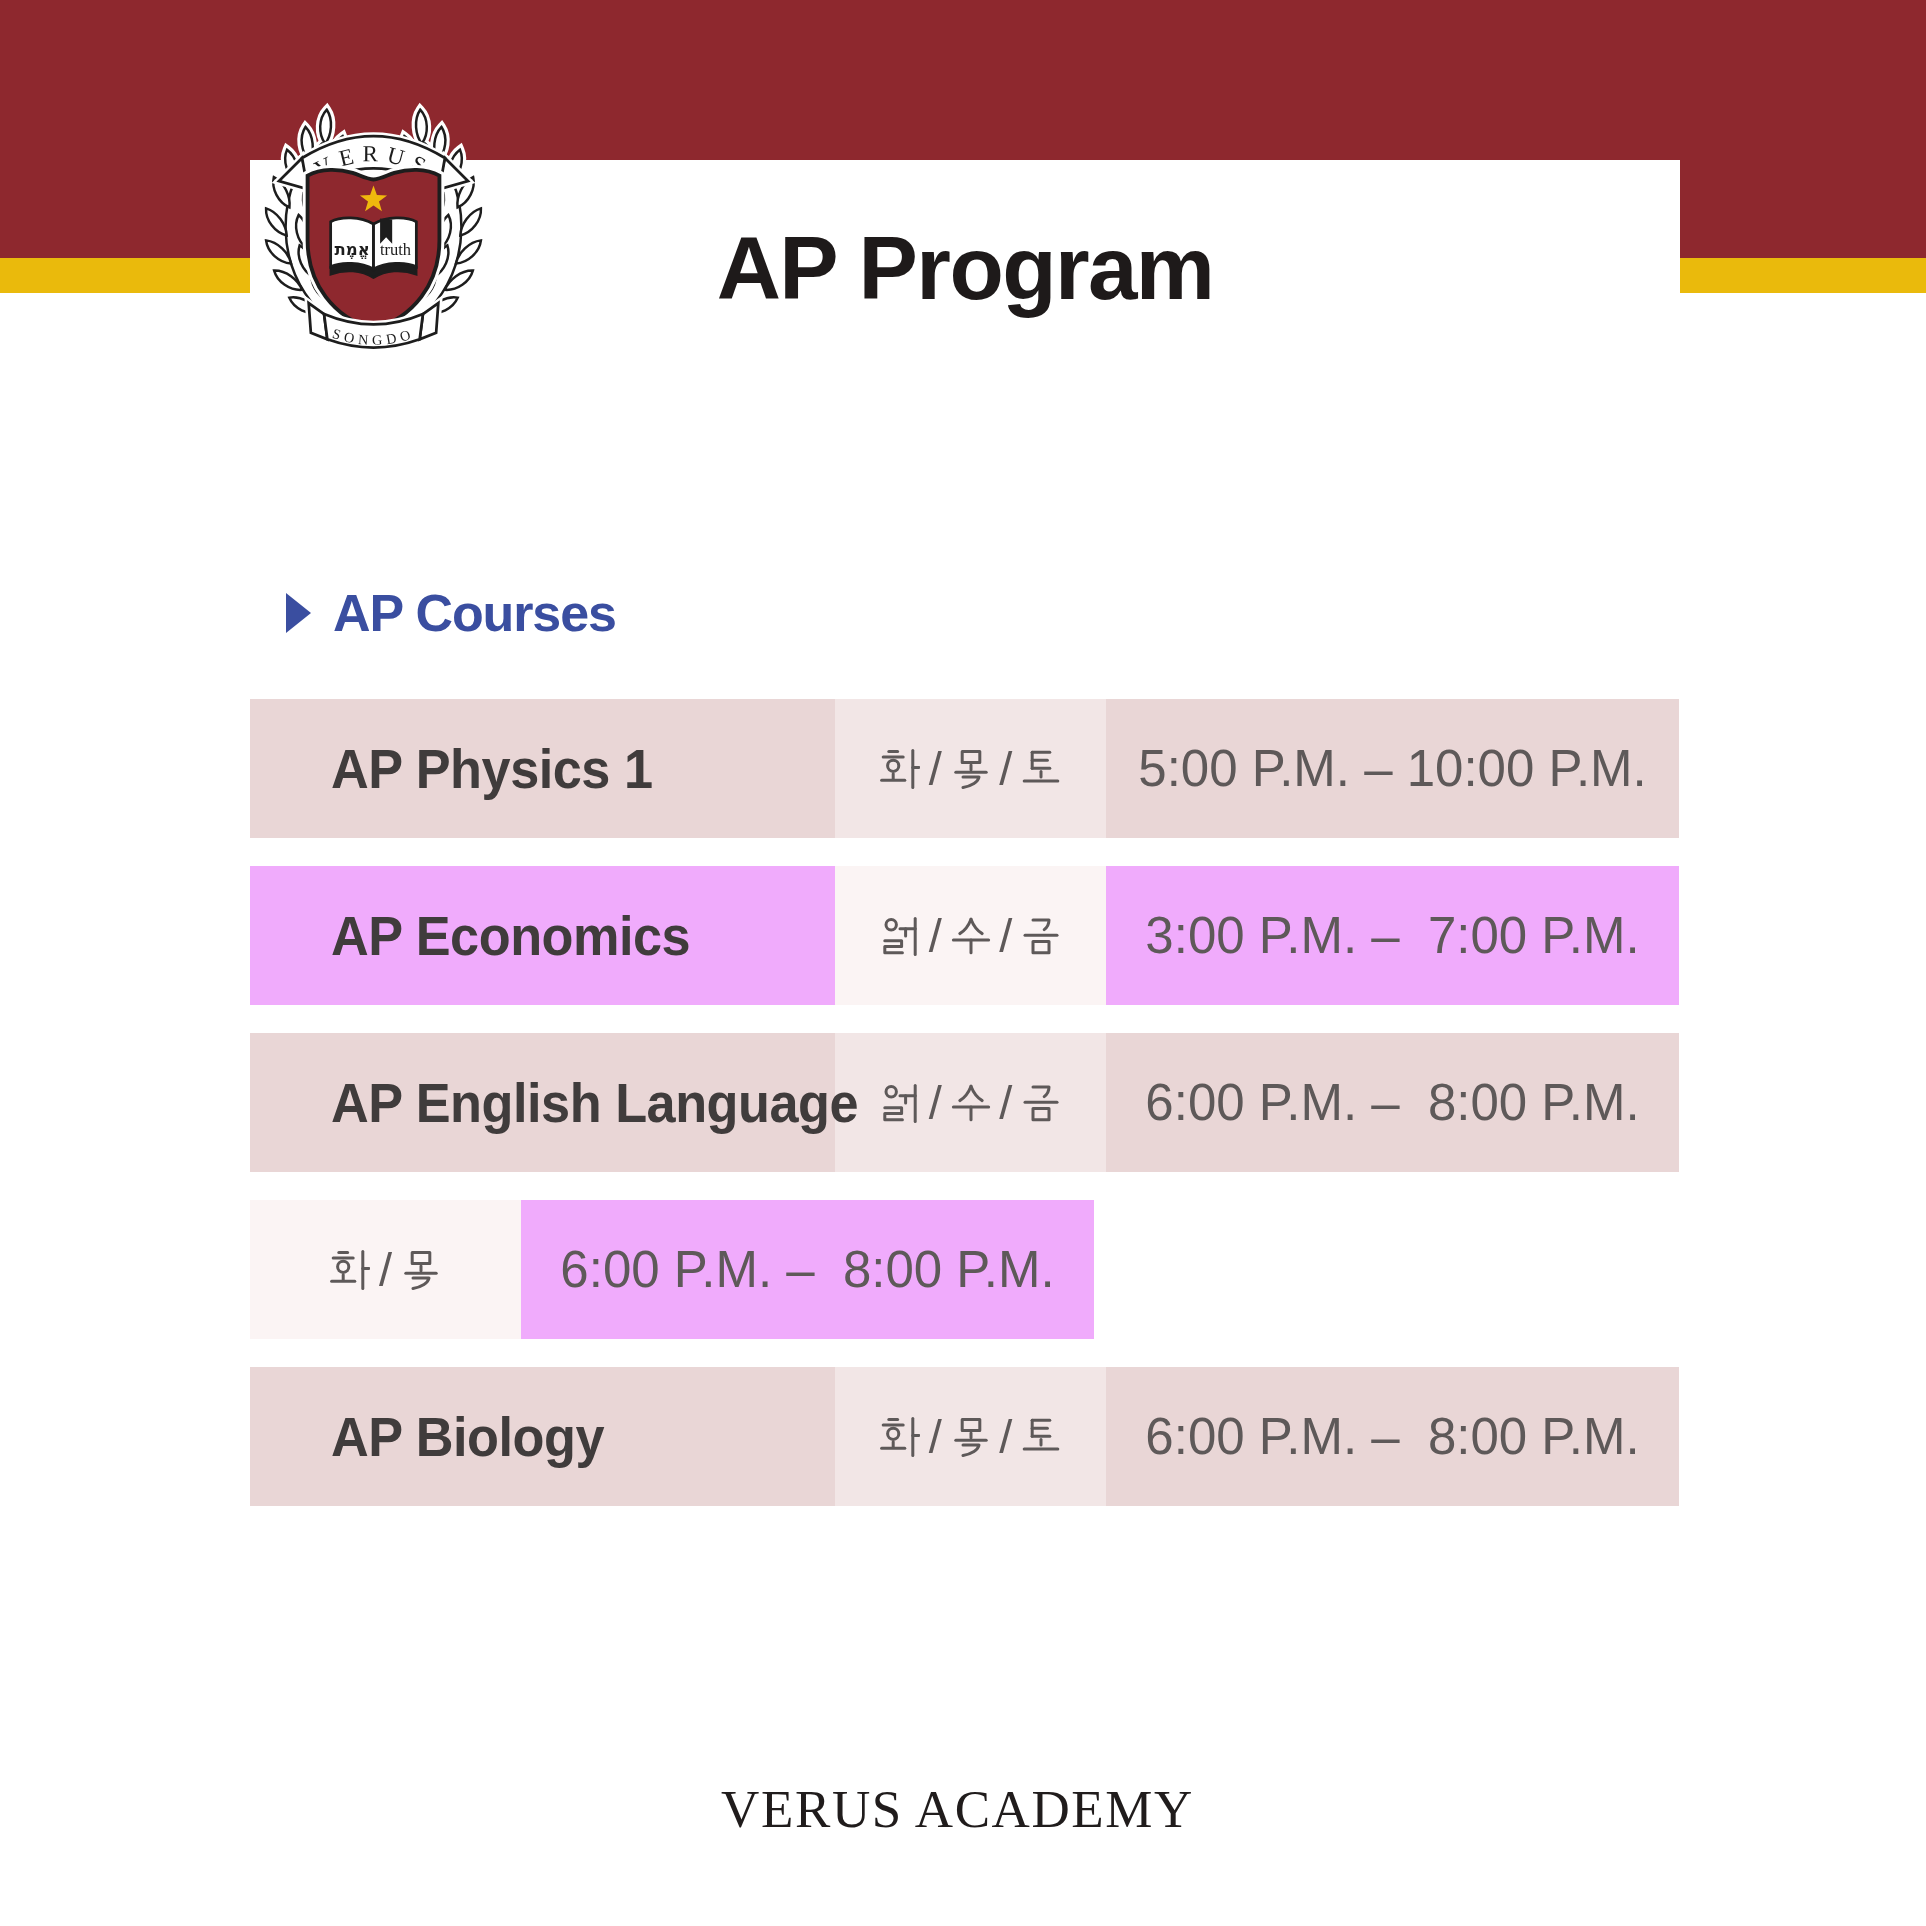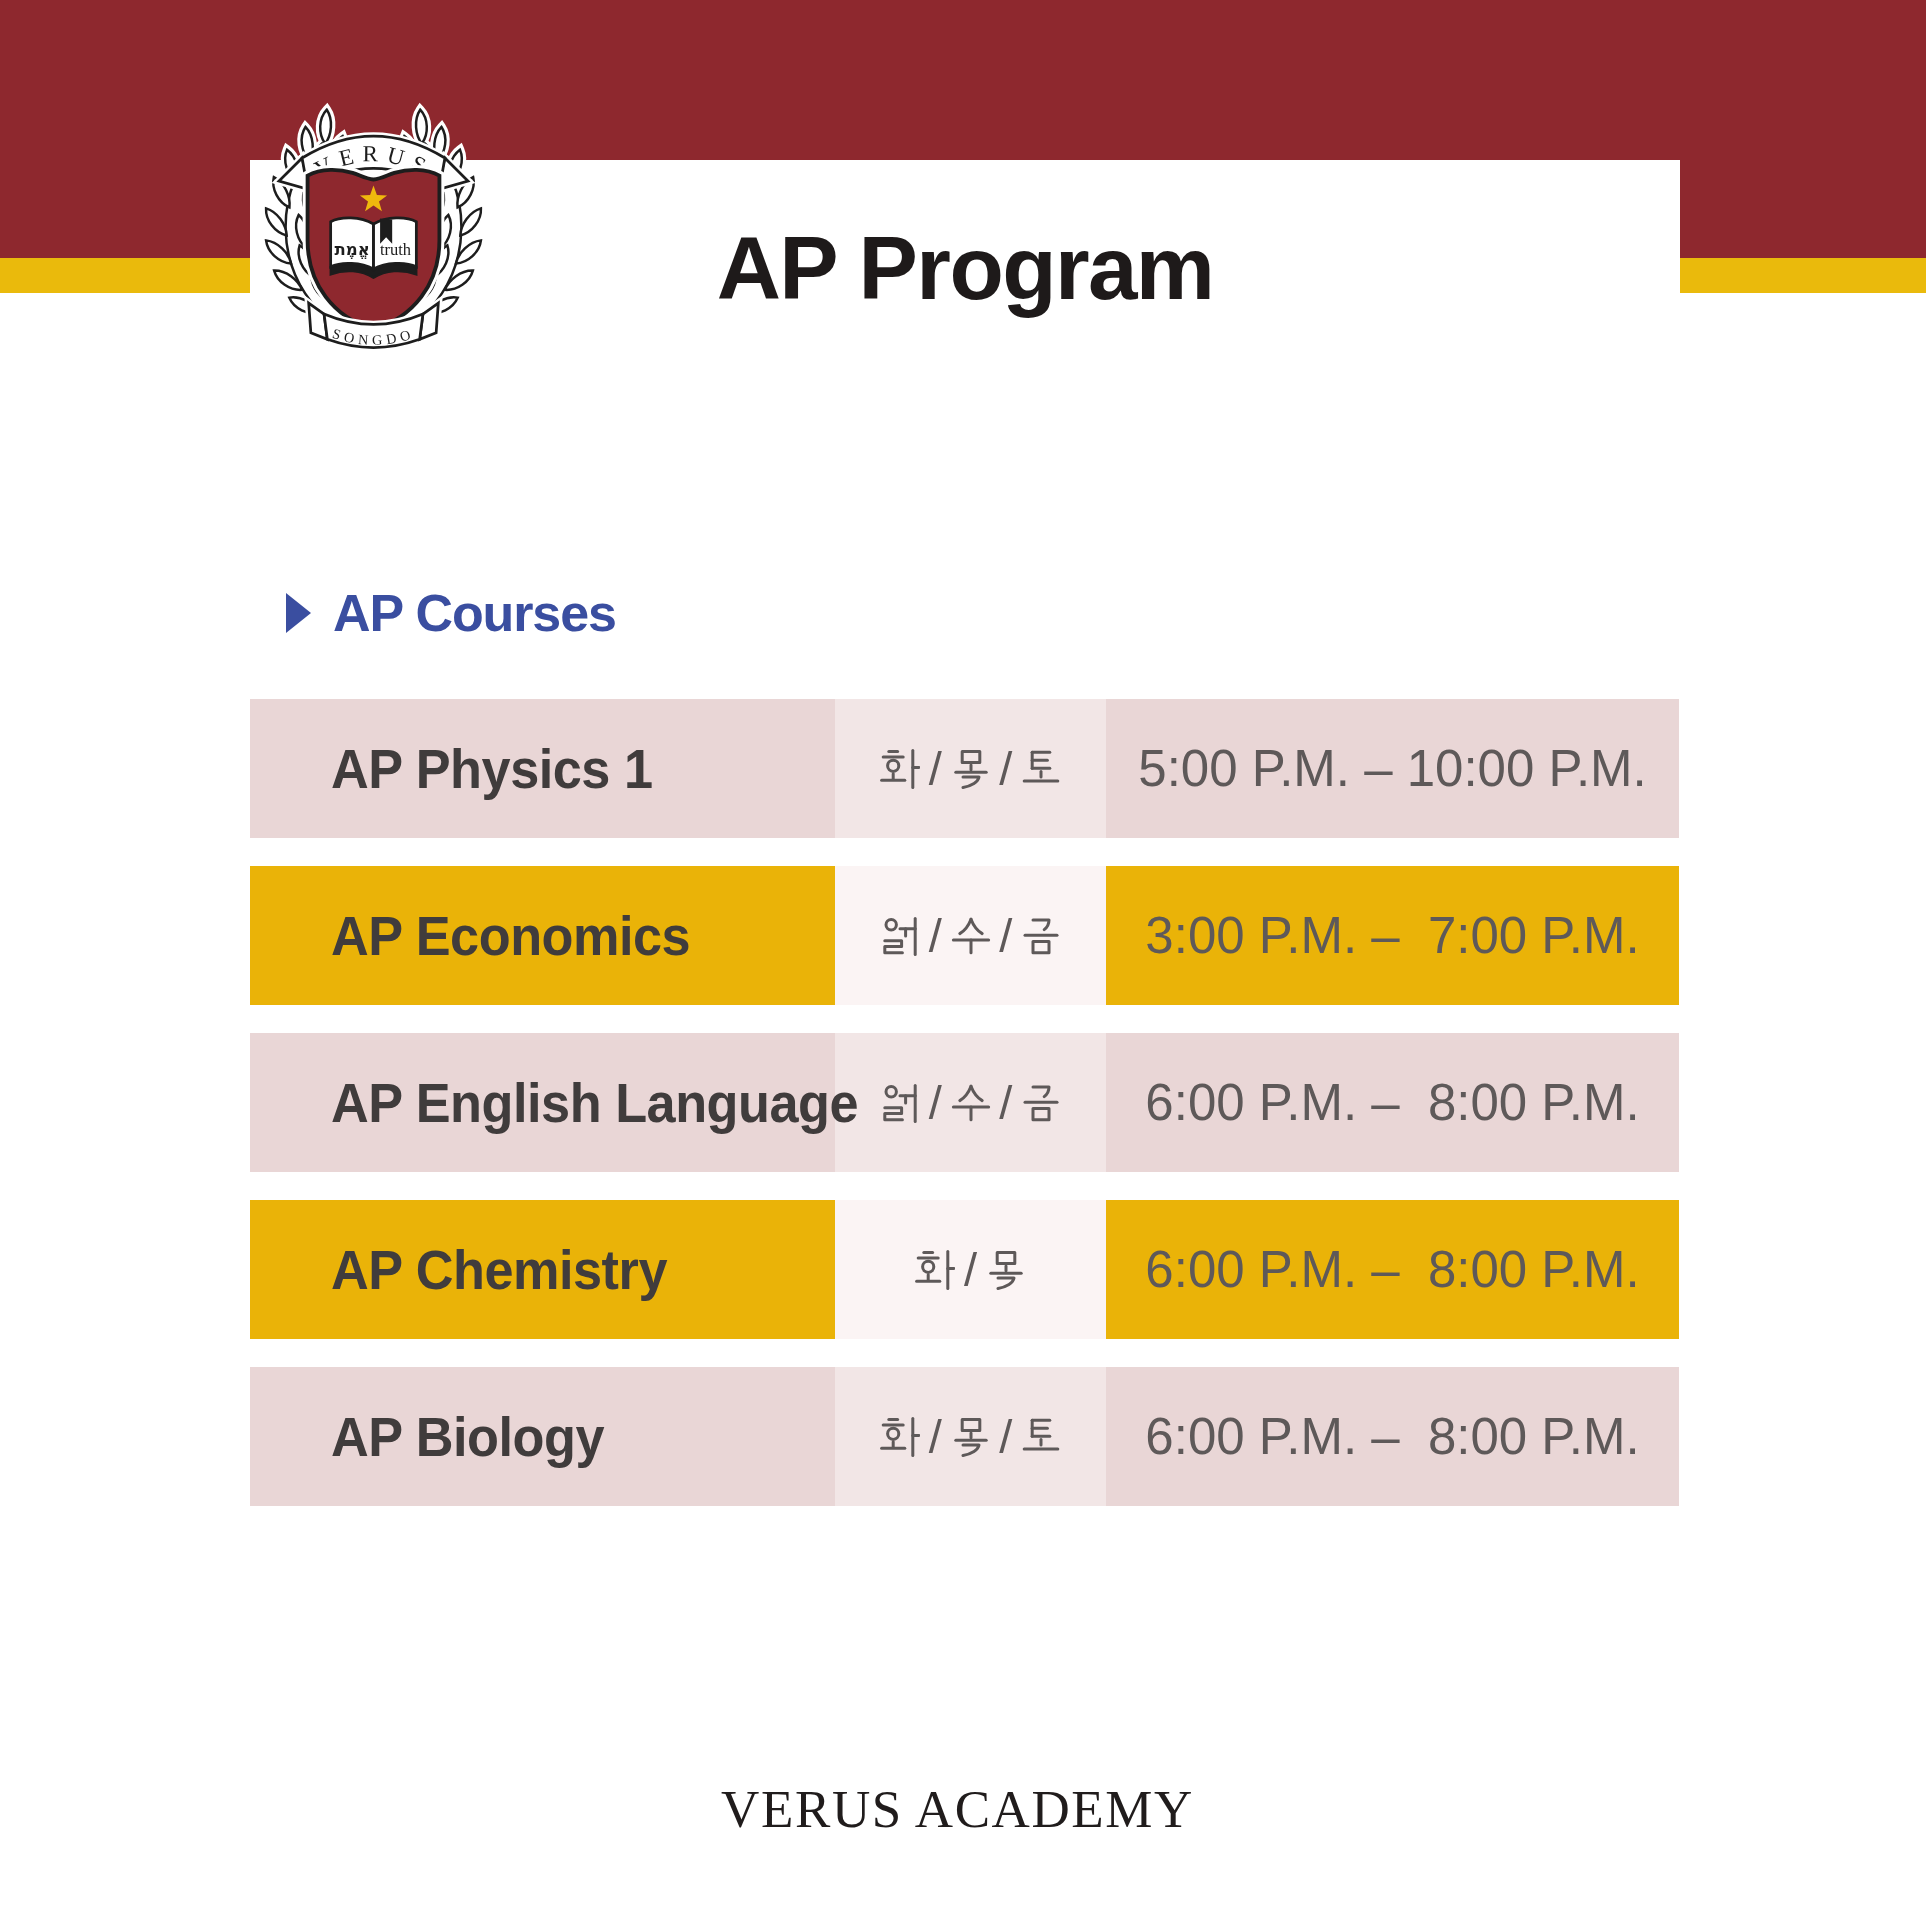--- a/index.html
+++ b/index.html
@@ -18,21 +18,21 @@
   .section-label{font-size:52px;font-weight:bold;color:#3A4EA0;letter-spacing:-1.1px;}
   .schedule{position:absolute;left:250px;top:671px;width:1430px;}
   .row{display:flex;height:167px;}
   .cell{display:flex;align-items:center;box-sizing:border-box;margin-top:28px;}
   .c-name{width:585px;padding-left:81px;font-weight:bold;font-size:55px;color:#403C3C;letter-spacing:-0.5px;}
   .c-name span{display:inline-block;transform:scaleX(.95);transform-origin:left center;white-space:nowrap;}
   .c-days{width:271px;justify-content:center;color:#5E5959;}
   .c-time{width:573px;justify-content:center;font-size:51px;color:#5E5959;white-space:pre;}
   .row-dark .c-name,.row-dark .c-time{background:#E9D6D6;}
   .row-dark .c-days{background:#F2E6E6;}
-  .row-light .c-name,.row-light .c-time{background:#eab308;}
+  .row-light .c-name,.row-light .c-time{background:#f0abfc;}
   .row-light .c-days{background:#FBF4F4;}
   .hangul{width:40px;height:40px;stroke:#5E5959;stroke-width:7.5;fill:none;
         stroke-linecap:round;stroke-linejoin:round;vertical-align:middle;}
   .day-slash{font-size:47px;line-height:40px;margin:0 8.8px;color:#5E5959;vertical-align:middle;}
   .footer{position:absolute;left:0;top:1779px;width:1915px;text-align:center;line-height:60px;
         font-family:"Liberation Serif","DejaVu Serif",serif;font-size:53px;letter-spacing:1.6px;color:#201C1C;}
   .wO{fill:#ffffff;stroke:#ffffff;stroke-width:16;}
   .wI{fill:#ffffff;stroke:#1d1d1d;stroke-width:4.5;}
   .bO{fill:#ffffff;stroke:#ffffff;stroke-width:14;}
   .bI{fill:#ffffff;stroke:#1d1d1d;stroke-width:5;}
@@ -220,23 +220,20 @@
           <span class="day-slash">/</span>
           <svg viewBox="0 0 100 100" class="hangul">
             <path d="M30 10 H70 C70 20 66 28 58 34"></path>
             <path d="M10 48 H90"></path>
             <path d="M30 64 H70 V92 H30 Z"></path>
           </svg>
         </div>
       <div class="cell c-time">6:00 P.M. –  8:00 P.M.</div>
     </div>
     <div class="row row-light">
-      <div class="cell c-name">
-          <span>AP Chemistry</span>
-        </div>
       <div class="cell c-days">
           <svg viewBox="0 0 100 100" class="hangul">
             <path d="M22 6 H44"></path>
             <path d="M8 20 H58"></path>
             <path d="M19 42 a14 14 0 1 0 28 0 a14 14 0 1 0 -28 0"></path>
             <path d="M33 62 V74"></path>
             <path d="M4 78 H62"></path>
             <path d="M82 4 V96"></path>
             <path d="M82 46 H97"></path>
           </svg>

